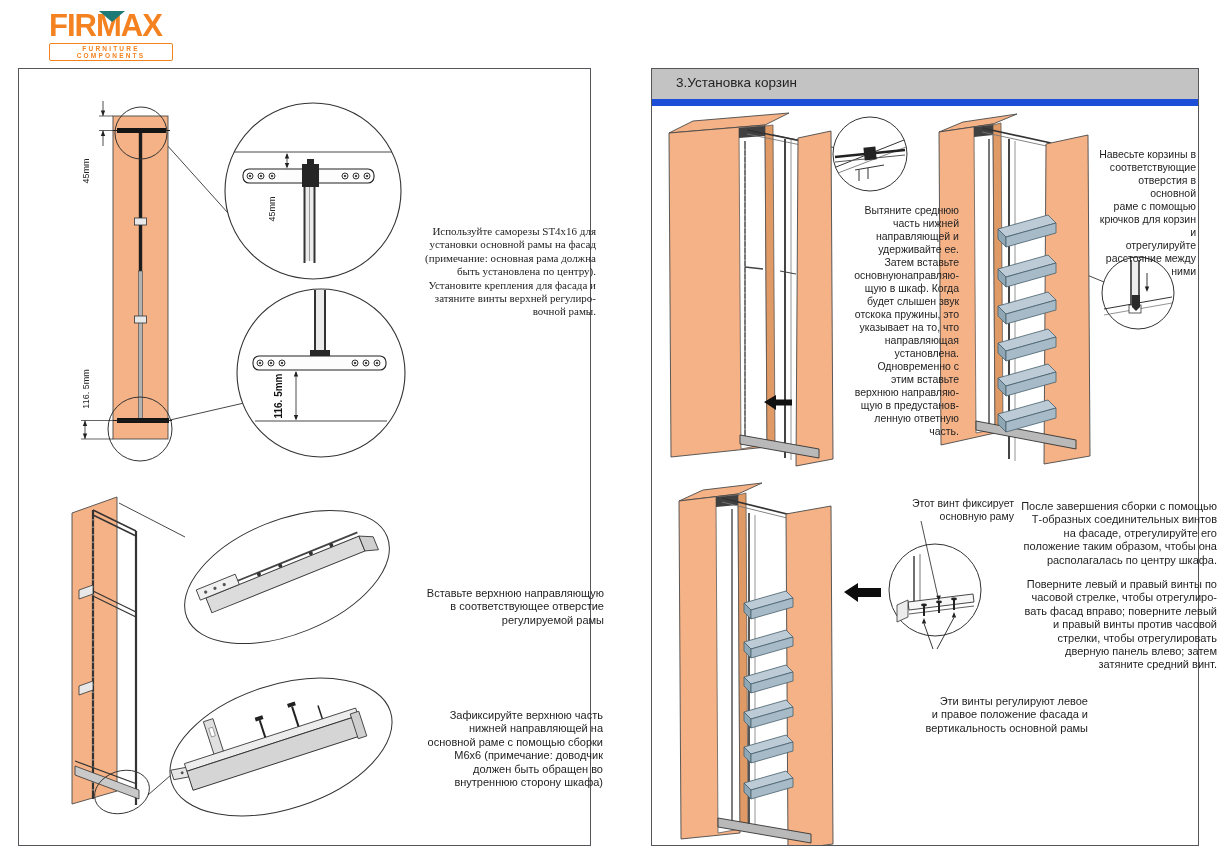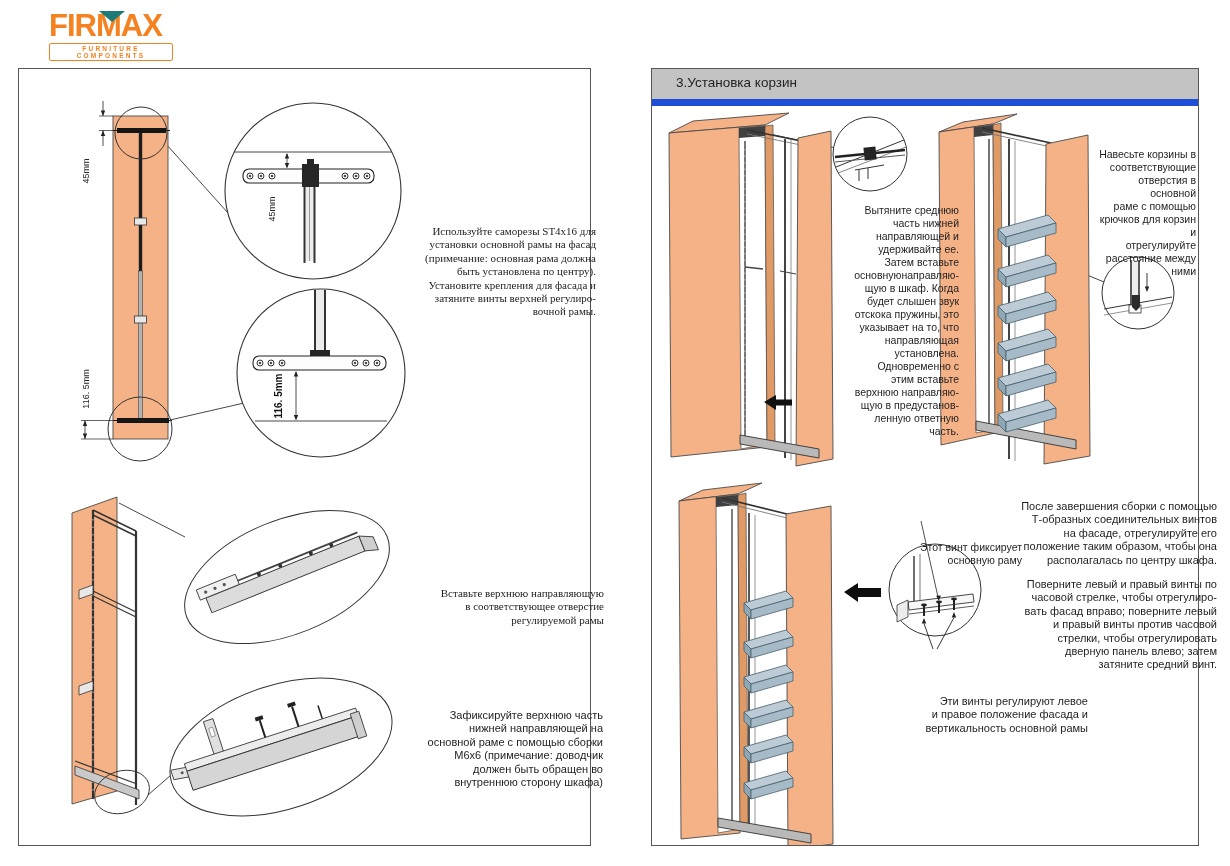--- a/index.html
+++ b/index.html
@@ -194,21 +194,21 @@
     </g>
   </svg>
 
   <div class="txt" style="left:365px;top:156px;width:212px;font-family:Liberation Serif, serif;">Используйте саморезы ST4x16 для
 установки основной рамы на фасад
 (примечание: основная рама должна
 быть установлена по центру).
 Установите крепления для фасада и
 затяните винты верхней регулиро-
 вочной рамы.</div>
-  <div class="txt" style="left:385px;top:518px;width:200px;font-family:Liberation Serif, serif;">Вставьте верхнюю направляющую
+  <div class="txt" style="left:385px;top:518px;width:200px;">Вставьте верхнюю направляющую
 в соответствующее отверстие
 регулируемой рамы</div>
   <div class="txt" style="left:386px;top:640px;width:198px;">Зафиксируйте верхнюю часть
 нижней направляющей на
 основной раме с помощью сборки
 М6х6 (примечание: доводчик
 должен быть обращен во
 внутреннюю сторону шкафа)</div>
 </div>
 
@@ -398,21 +398,21 @@
 ленную ответную
 часть.</div>
   <div class="txt small" style="left:444px;top:79px;width:100px;">Навесьте корзины в
 соответствующие
 отверстия в основной
 раме с помощью
 крючков для корзин и
 отрегулируйте
 расстояние между
 ними</div>
-  <div class="txt small" style="left:220px;top:428px;width:150px;margin-top:44px;">Этот винт фиксирует
+  <div class="txt small" style="left:212px;top:428px;width:150px;">Этот винт фиксирует
 основную раму</div>
   <div class="txt" style="left:365px;top:431px;width:200px;">После завершения сборки с помощью
 Т-образных соединительных винтов
 на фасаде,  отрегулируйте его
 положение таким образом, чтобы она
 располагалась по центру шкафа.</div>
   <div class="txt" style="left:365px;top:509px;width:200px;">Поверните левый и правый винты по
 часовой стрелке, чтобы отрегулиро-
 вать фасад вправо; поверните левый
 и правый винты против часовой

